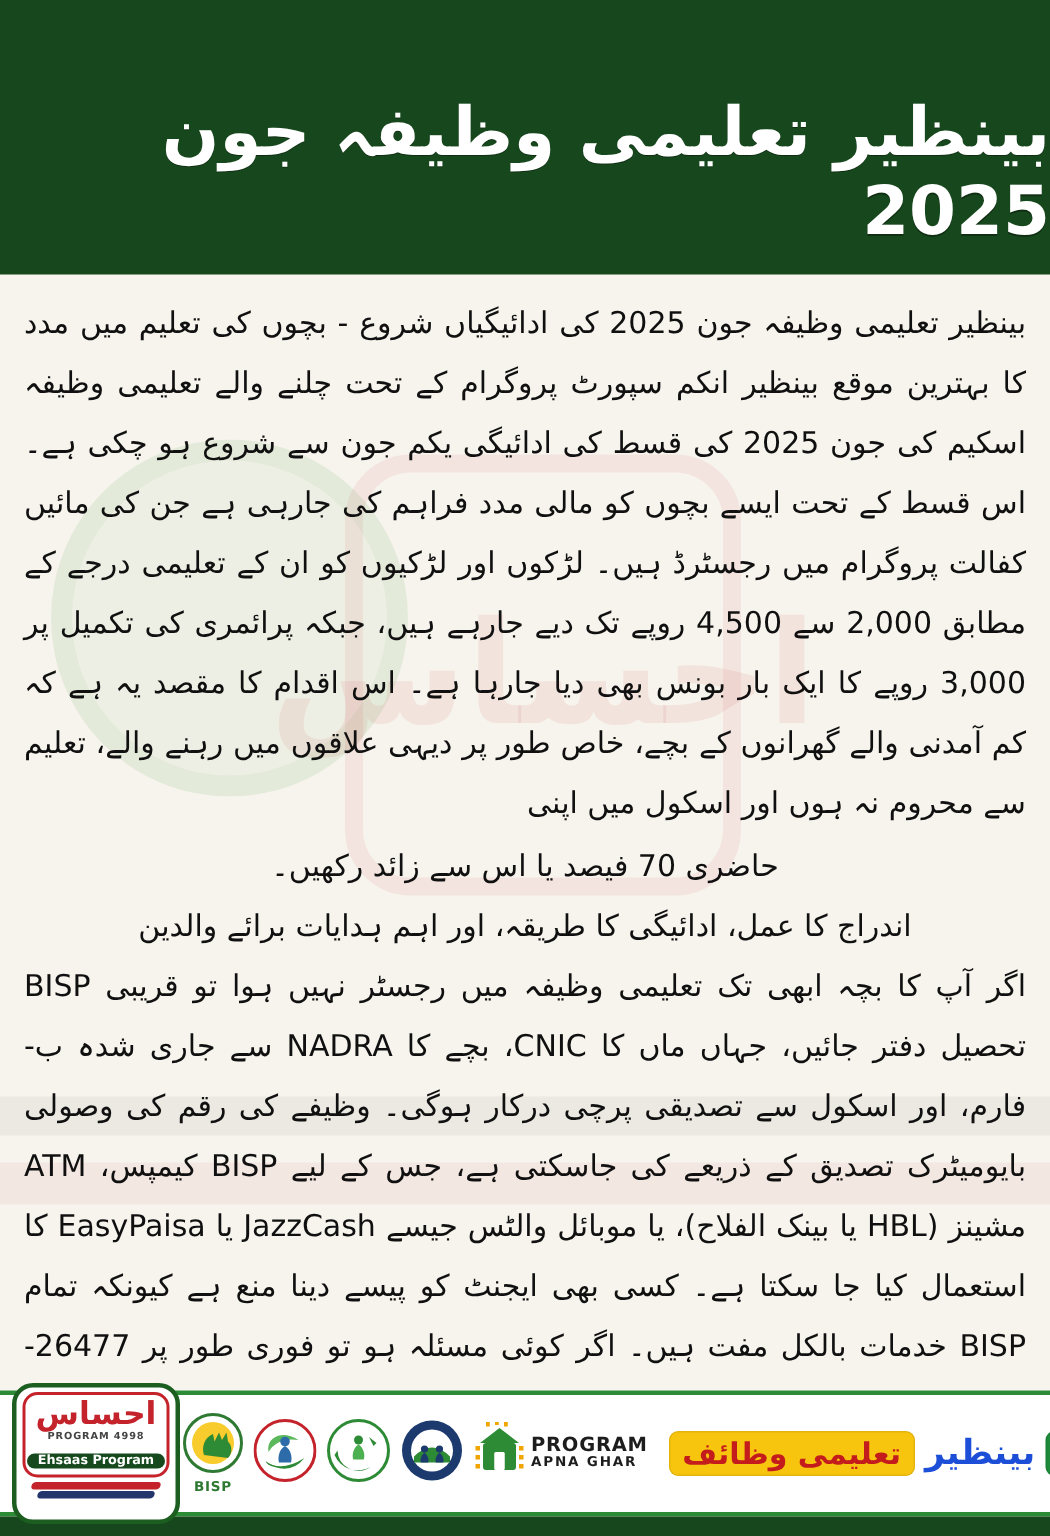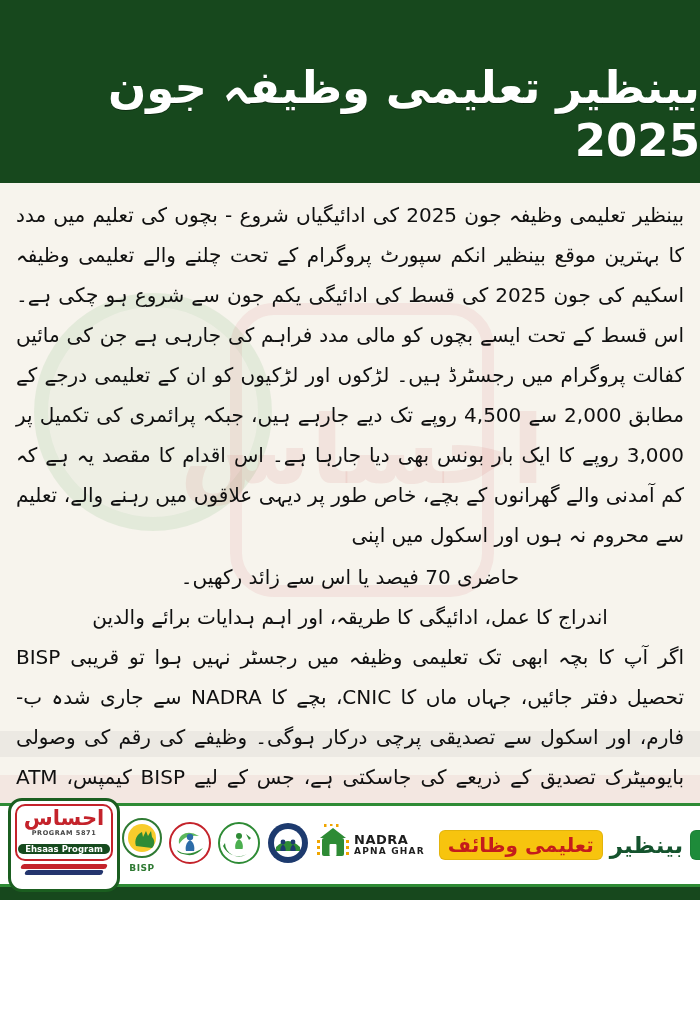--- a/index.html
+++ b/index.html
@@ -1,17 +1,17 @@
 <!DOCTYPE html>
 <html lang="ur"><head>
 <meta charset="utf-8">
 <style>
   html,body{margin:0;padding:0;}
   .page{
-    position:relative;width:700px;height:900px;overflow:hidden;
+    position:relative;width:700px;height:1024px;overflow:hidden;
     background:#f7f4ed;font-family:"DejaVu Sans",sans-serif;
   }
   
   .header{
     position:absolute;top:0;left:0;right:0;height:183px;background:#17481d;
     display:flex;align-items:flex-end;justify-content:center;
   }
   .header h1{
     margin:0 0 16px 0;color:#ffffff;font-size:45px;font-weight:bold;
     direction:rtl;letter-spacing:1px;text-shadow:0 1px 0 rgba(0,0,0,.35);
@@ -63,21 +63,21 @@
   .ehsaas-stripe-blue{height:5px;margin:1px 14px 0;background:#24356e;border-radius:3px;transform:skewX(-18deg);}
   
   .logo-wrap{display:flex;flex-direction:column;align-items:center;gap:1px;flex:0 0 auto;}
   .bisp-label{font-size:9px;font-weight:bold;color:#2f7a33;letter-spacing:.5px;}
   .roshan{display:flex;align-items:center;gap:4px;flex:0 0 auto;}
   .roshan-text{display:flex;flex-direction:column;line-height:1.05;}
   .roshan-line1{font-size:13px;font-weight:bold;color:#1d1d1d;letter-spacing:.5px;}
   .roshan-line2{font-size:9px;font-weight:bold;color:#1d1d1d;letter-spacing:1.2px;}
   .spacer{flex:1 1 auto;}
   
-  .benazir-word{color:#14532d;font-size:23px;font-weight:bold;direction:rtl;white-space:nowrap;flex:0 0 auto;}
+  .benazir-word{color:#1d4ed8;font-size:23px;font-weight:bold;direction:rtl;white-space:nowrap;flex:0 0 auto;}
   .badge{
     border-radius:6px;padding:3px 9px;font-size:20px;font-weight:bold;direction:rtl;
     white-space:nowrap;flex:0 0 auto;box-shadow:0 0 0 1px rgba(0,0,0,.08) inset;
   }
   .badge-yellow{background:#f7c40e;color:#c41c1c;}
   .badge-green{background:#1e8b3a;color:#fff;}
 </style>
 </head>
 <body>
 
@@ -158,37 +158,37 @@
           <rect x="1" y="22" width="3" height="3" fill="#f0a500"></rect>
             <rect x="30" y="22" width="3" height="3" fill="#f0a500"></rect>
           <rect x="1" y="28" width="3" height="3" fill="#f0a500"></rect>
             <rect x="30" y="28" width="3" height="3" fill="#f0a500"></rect>
           <rect x="8" y="0" width="2.5" height="3" fill="#f0a500"></rect>
             <rect x="14" y="-1" width="2.5" height="3" fill="#f0a500"></rect>
             <rect x="20" y="0" width="2.5" height="3" fill="#f0a500"></rect>
         </svg>
       </span>
       <span class="roshan-text">
-        <span class="roshan-line1">NADRA</span>
+        <span class="roshan-line1">PROGRAM</span>
         <span class="roshan-line2">APNA GHAR</span>
       </span>
     </div>
 
     <div class="spacer"></div>
 
     <span class="badge badge-yellow">تعلیمی وظائف</span>
     <span class="benazir-word">بینظیر</span>
     <span class="badge badge-green">کفالت</span>
 
   </div>
 
   <div class="ehsaas-card">
     <div class="ehsaas-inner">
       <div class="ehsaas-urdu">احساس</div>
-      <div class="ehsaas-program">PROGRAM 5871</div>
+      <div class="ehsaas-program">PROGRAM 4998</div>
       <div class="ehsaas-pill">Ehsaas Program</div>
     </div>
     <div class="ehsaas-stripe-red"></div>
     <div class="ehsaas-stripe-blue"></div>
   </div>
 
   <div class="bottom-strip"></div>
 
 </div>
 

